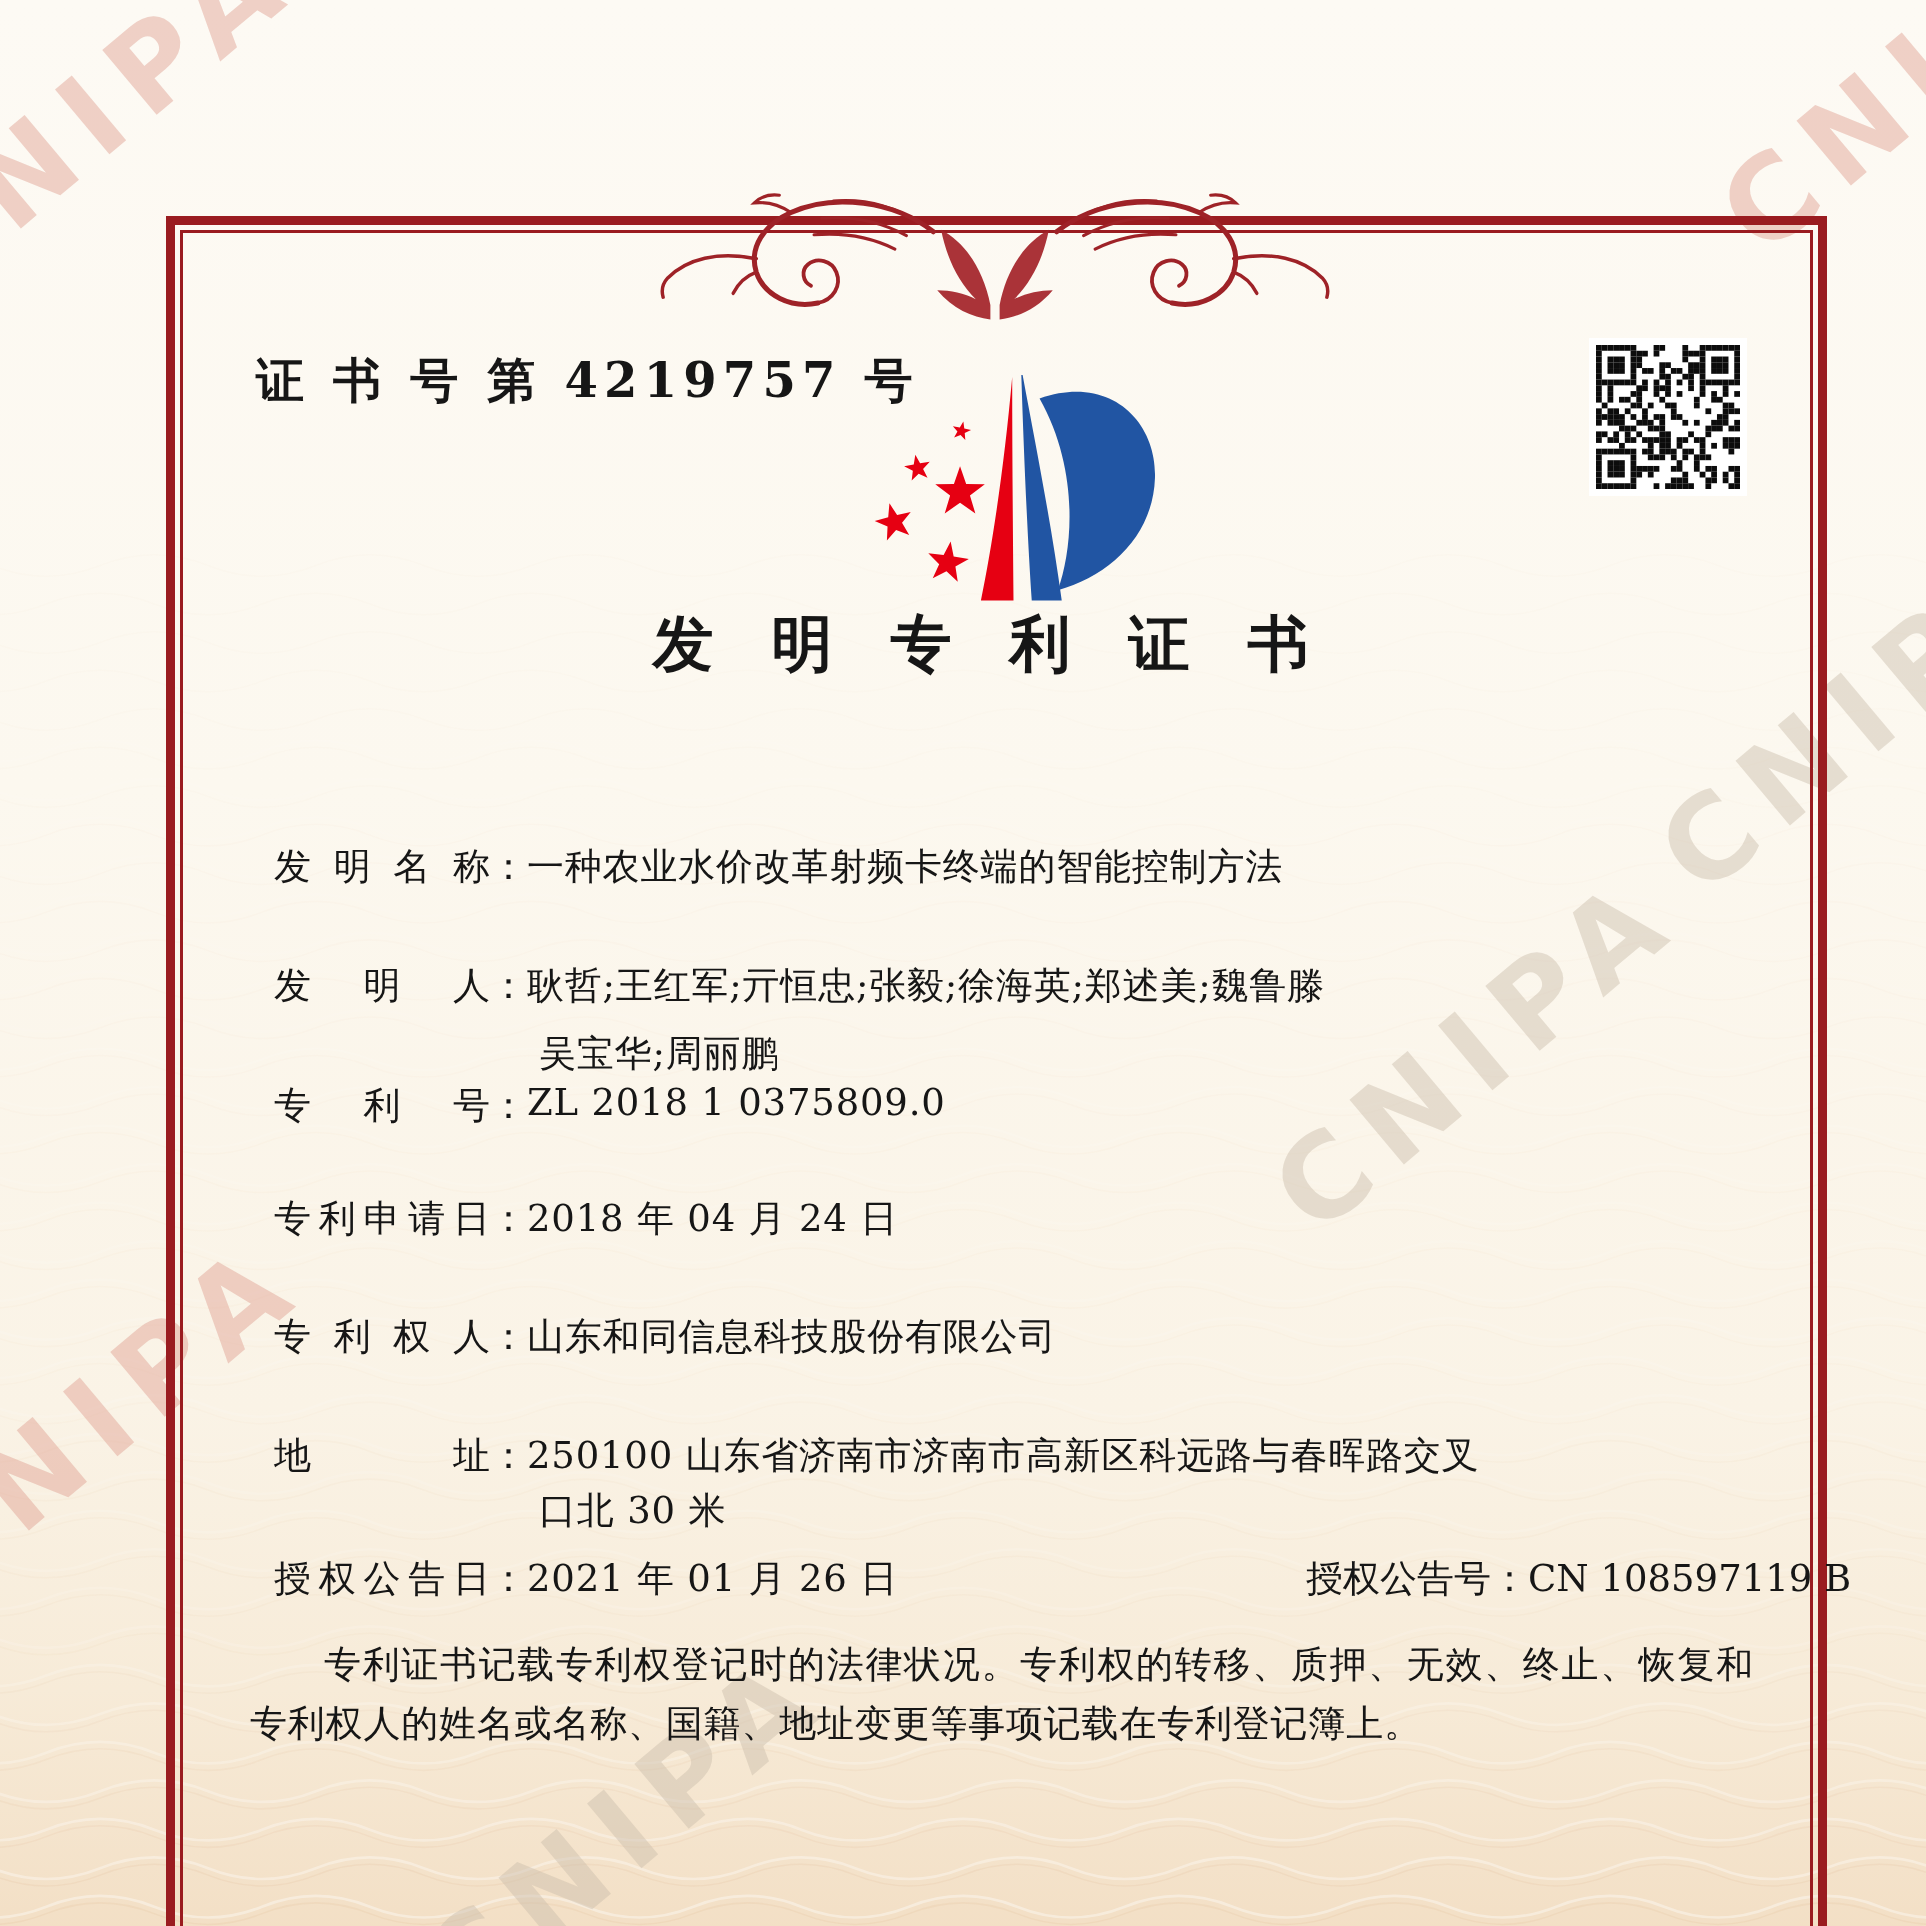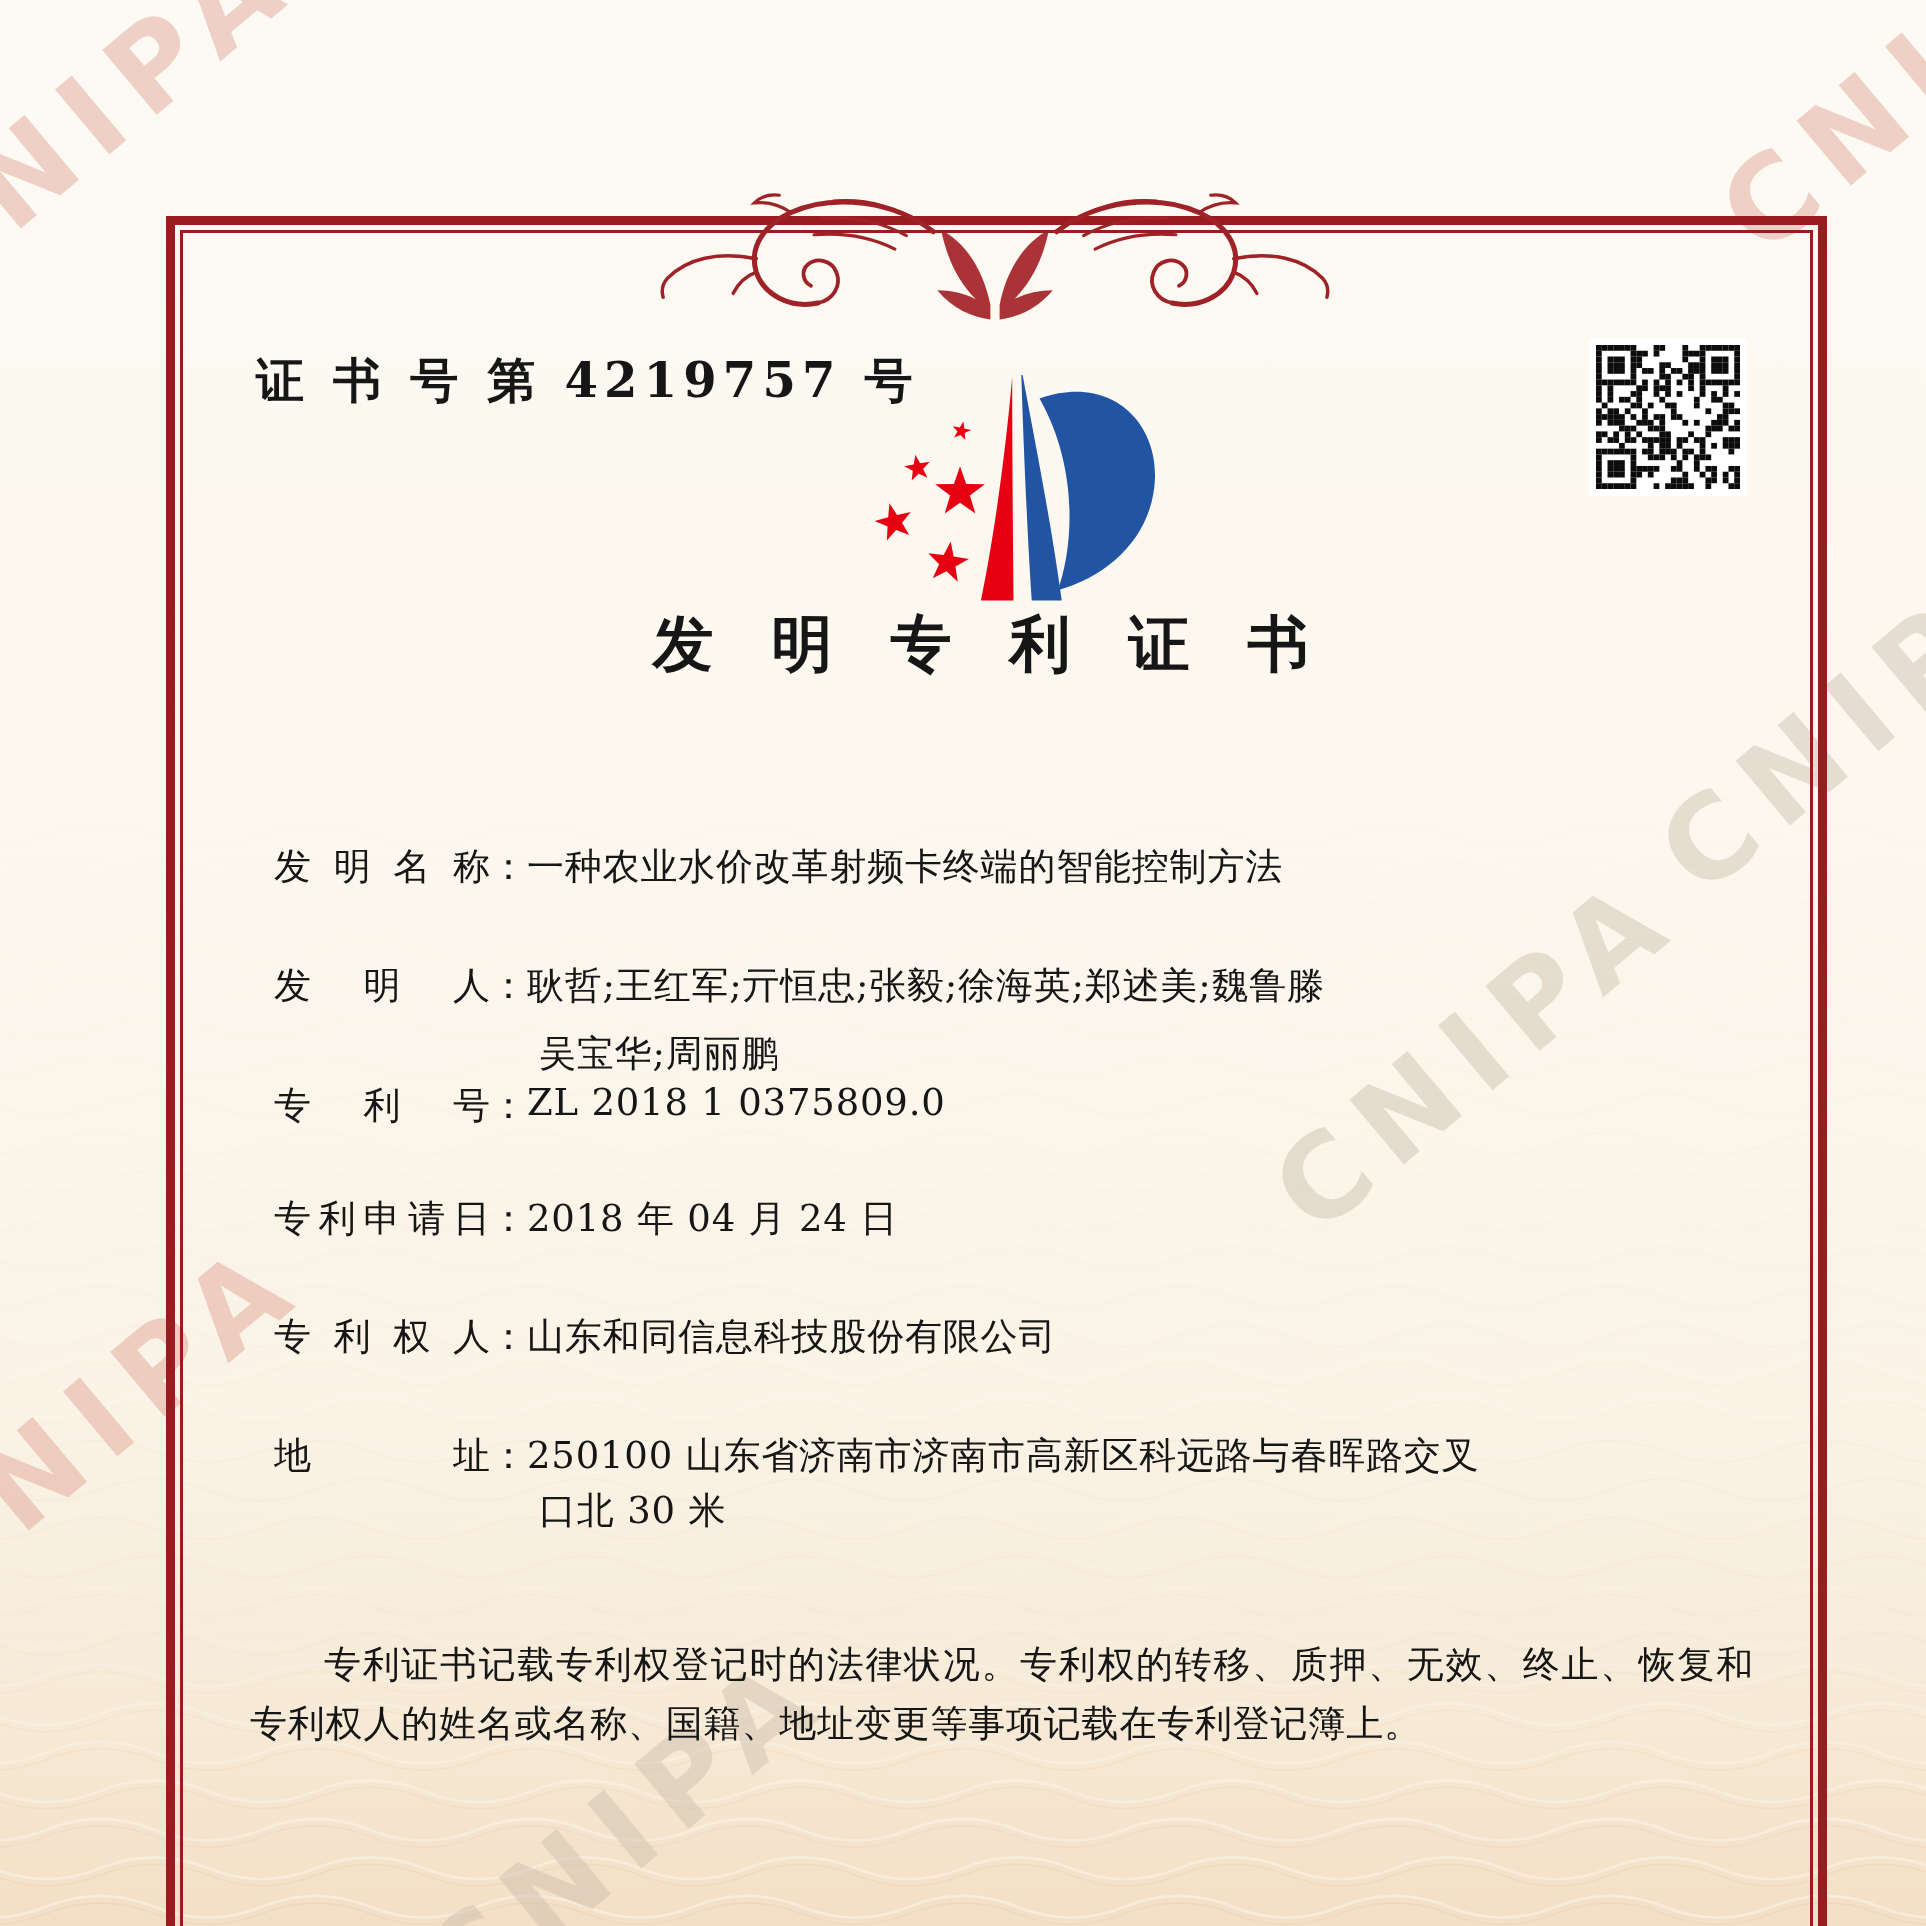--- a/index.html
+++ b/index.html
@@ -561,19 +561,25 @@
 
   <div class="field-row" style="top:1312px;z-index:4;">
     <span class="row-label">专利权人</span><span class="row-colon">：</span><span class="row-value">山东和同信息科技股份有限公司</span>
   </div>
 
   <div class="field-row" style="top:1431px;z-index:4;">
     <span class="row-label">地址</span><span class="row-colon">：</span><span class="row-value">250100 山东省济南市济南市高新区科远路与春晖路交叉</span>
   </div>
   <div class="cont-line" style="top:1486px;z-index:4;">口北 30 米</div>
 
+  <div class="field-row" style="top:1554px;z-index:4;">
+    <span class="row-label">授权公告日</span><span class="row-colon">：</span><span class="row-value">2021 年 01 月 26 日</span>
+    <span class="grant-col2">
+      <span class="row-label2">授权公告号</span><span>：</span><span>CN 108597119 B</span>
+    </span>
+  </div>
 
   <div class="abs paragraphs" style="z-index:4;">
     <p>专利证书记载专利权登记时的法律状况。专利权的转移、质押、无效、终止、恢复和专利权人的姓名或名称、国籍、地址变更等事项记载在专利登记簿上。</p>
   </div>
 
 </div>
 
 
 </body></html>

